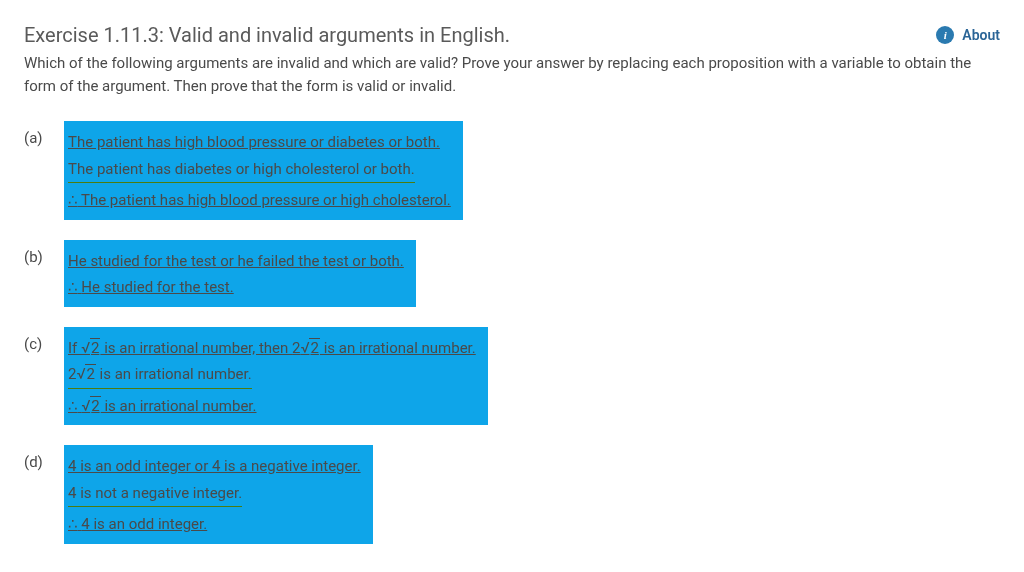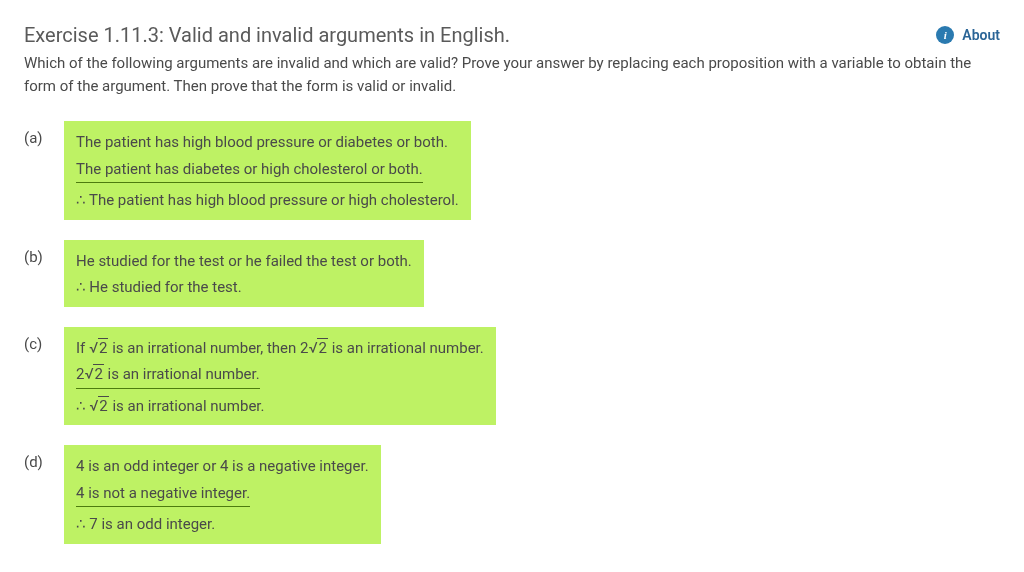--- a/index.html
+++ b/index.html
@@ -59,23 +59,24 @@
       align-items: flex-start;
       margin-bottom: 20px;
     }
     .item-label {
       width: 40px;
       flex-shrink: 0;
       padding-top: 6px;
       color: #4a4a4a;
     }
     .argument-box {
-      background: #bef264;
-      padding: 8px 12px 8px 12px;
+      background: #0ea5e9;
+      padding: 8px 12px 8px 4px;
       display: inline-block;
+      text-decoration: underline;
     }
     .premise {
       padding: 2px 0;
     }
     .premise-underline {
       border-bottom: 1px solid #4d7c0f;
       display: inline-block;
       padding-bottom: 2px;
       margin-bottom: 2px;
     }
@@ -149,16 +150,16 @@
 
 <div class="item">
   <div class="item-label">(d)</div>
   <div class="argument-box">
     <div class="premise">4 is an odd integer or 4 is a negative integer.</div>
     <div class="premise">
       <span class="premise-underline">4 is not a negative integer.</span>
     </div>
     <div class="conclusion">
       <span class="therefore">∴</span>
-      <span>7 is an odd integer.</span>
+      <span>4 is an odd integer.</span>
     </div>
   </div>
 </div>
 
 </body></html>

